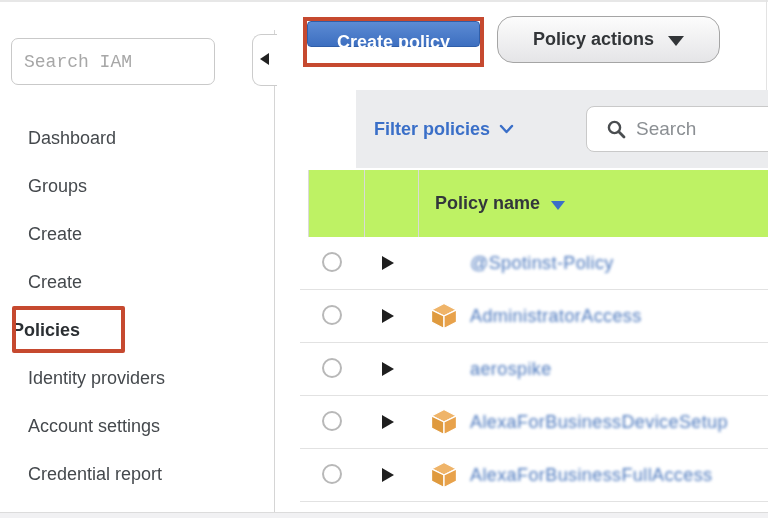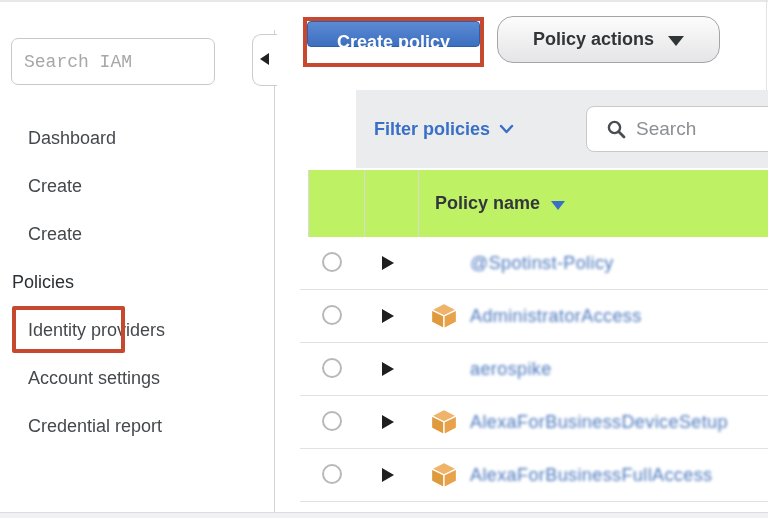--- a/index.html
+++ b/index.html
@@ -24,21 +24,21 @@
     border:1px solid #c9c9c9;border-radius:7px;box-sizing:border-box;
     font-family:Liberation Mono, monospace;font-size:18px;color:#555;
     padding:0 12px;outline:none;background:#fff;
   }
   .iam-search::placeholder{color:#a7a7a7;}
   .nav{position:absolute;left:0;top:112px;width:274px;}
   .nav-item{
     height:48px;line-height:48px;padding-left:28px;
     font-size:18px;color:#45494d;cursor:pointer;white-space:nowrap;
   }
-  .nav-item.active{font-weight:normal;color:#2b2f33;padding-left:12px;}
+  .nav-item.active{font-weight:bold;color:#2b2f33;padding-left:12px;}
   .policies-annotation{
     left:12px;top:306px;width:113px;height:47px;
     border:4px solid #c6492f;border-radius:2px;box-sizing:border-box;pointer-events:none;
   }
 
   
   .collapse-tab{
     left:252px;top:34px;width:24px;height:50px;background:#fff;
     border:1px solid #cccccc;border-right:none;
     border-radius:9px 0 0 9px;cursor:pointer;
@@ -124,20 +124,21 @@
 </head>
 <body>
 
 <div class="abs top-strip"></div>
 <div class="abs right-border"></div>
 
 <div class="abs sidebar">
   <input class="iam-search" type="text" value="" placeholder="Search IAM" style="">
   <div class="nav">
     <div class="nav-item">Dashboard</div>
+    <div class="nav-item">Groups</div>
     <div class="nav-item">Create</div>
     <div class="nav-item">Create</div>
     <div class="nav-item active">Policies</div>
     <div class="nav-item">Identity providers</div>
     <div class="nav-item">Account settings</div>
     <div class="nav-item">Credential report</div>
   </div>
 </div>
 <div class="abs policies-annotation"></div>
 <div class="abs sidebar-divider"></div>

